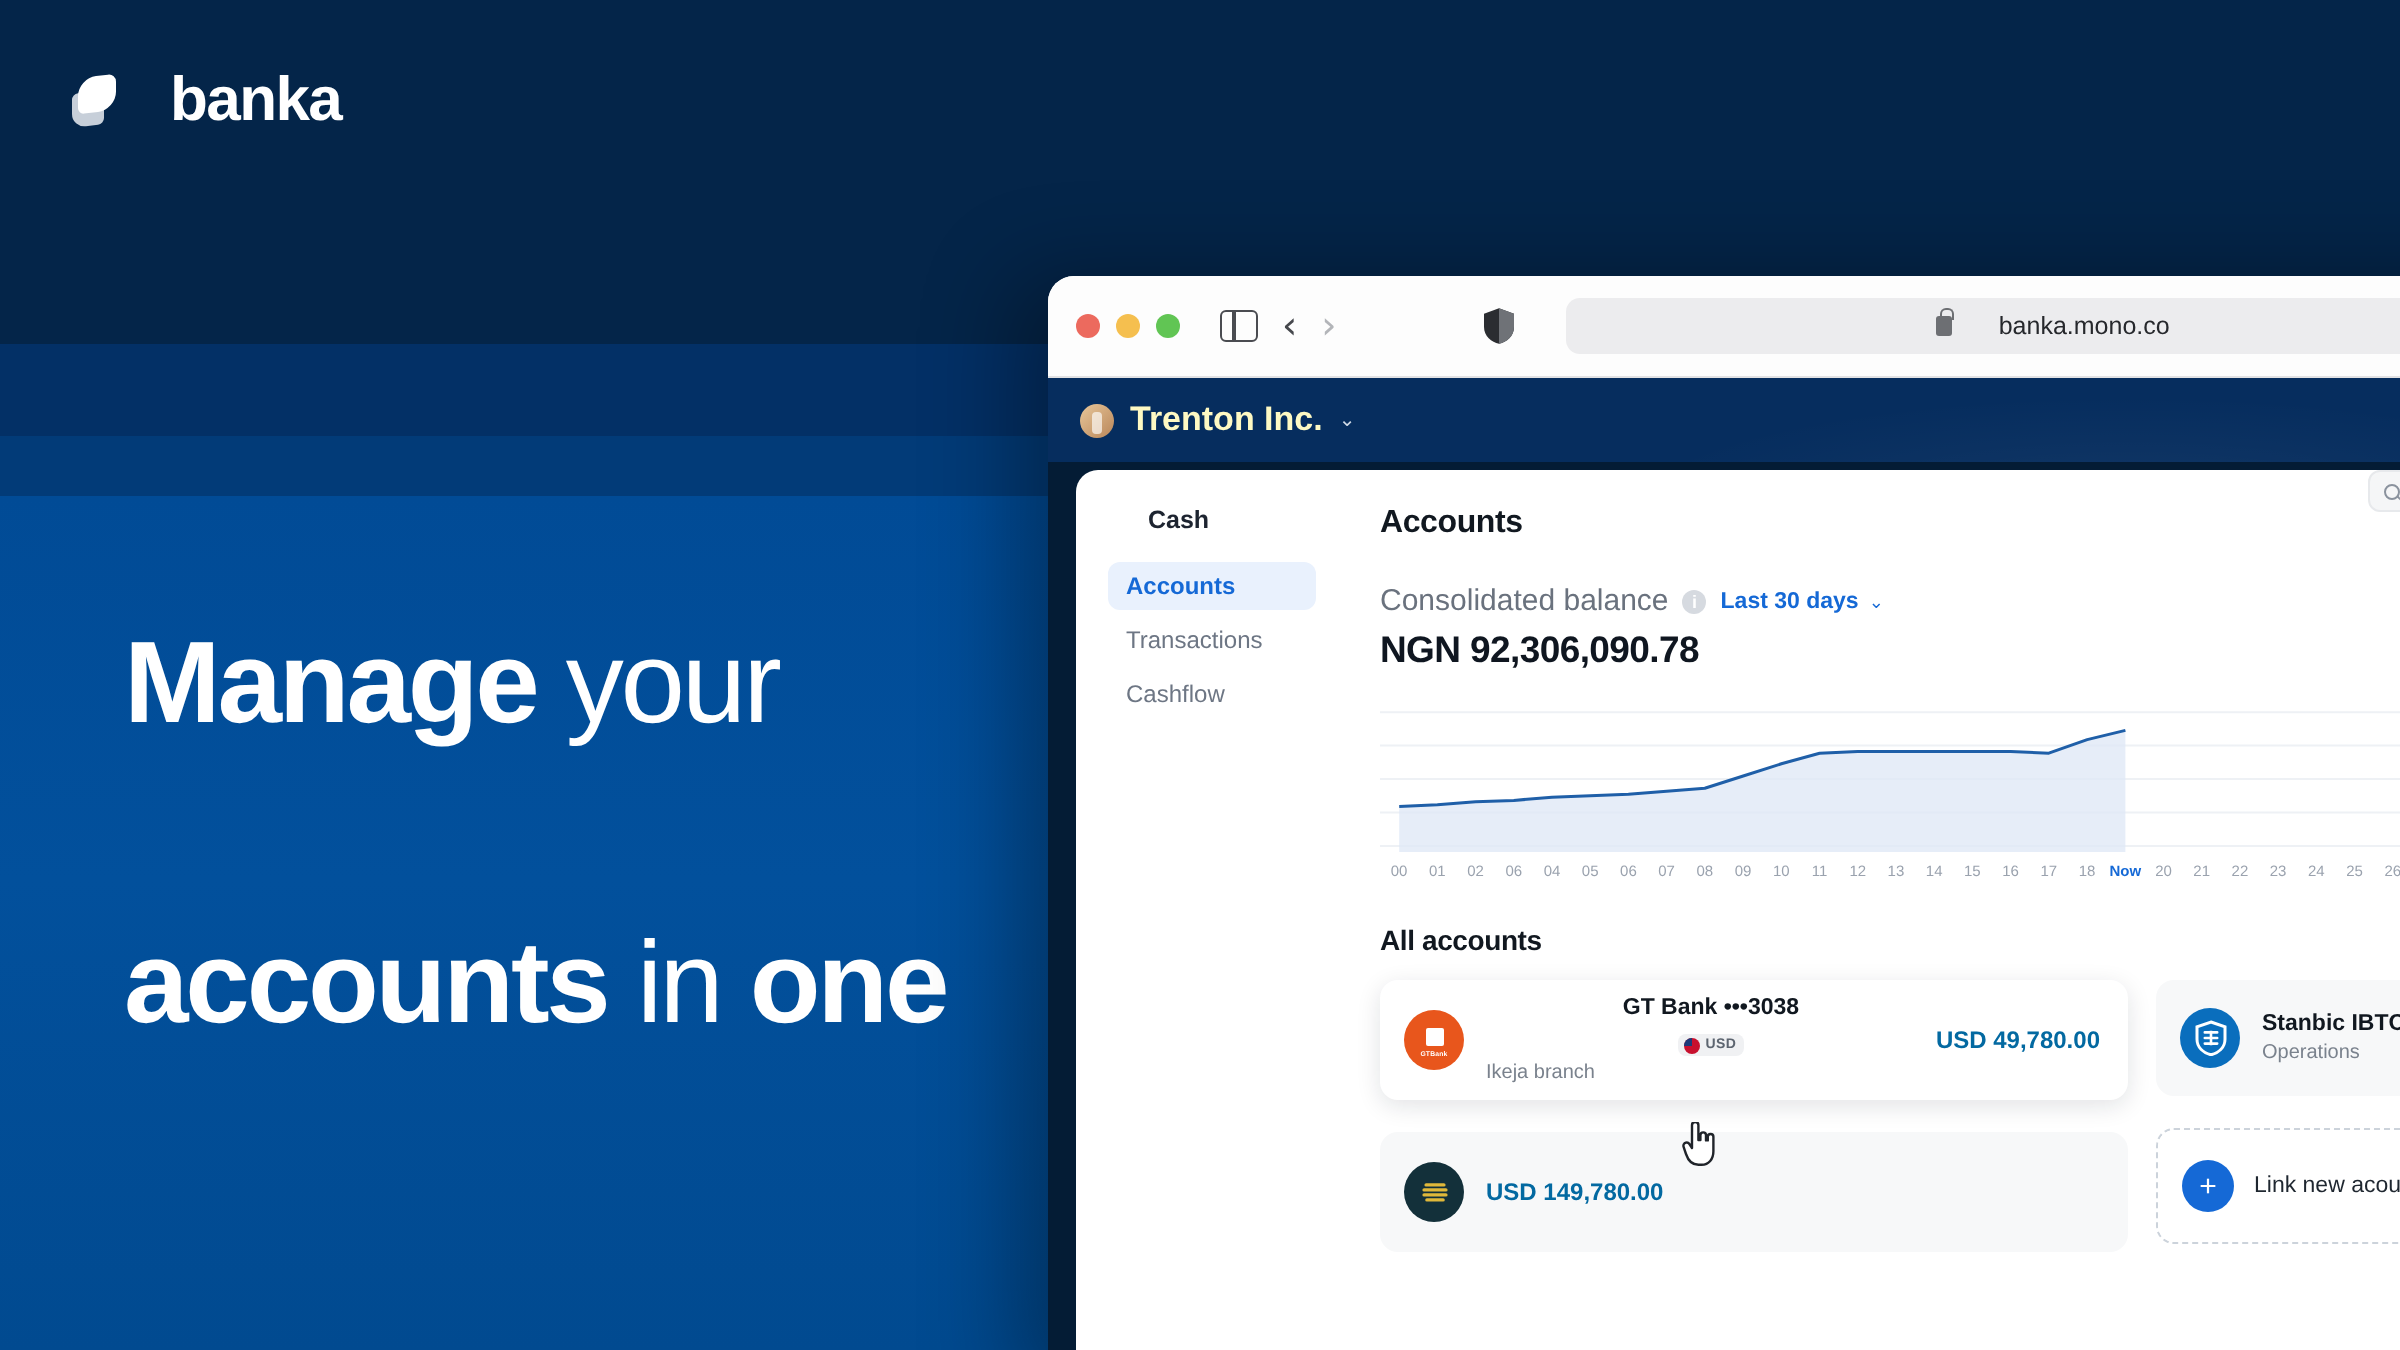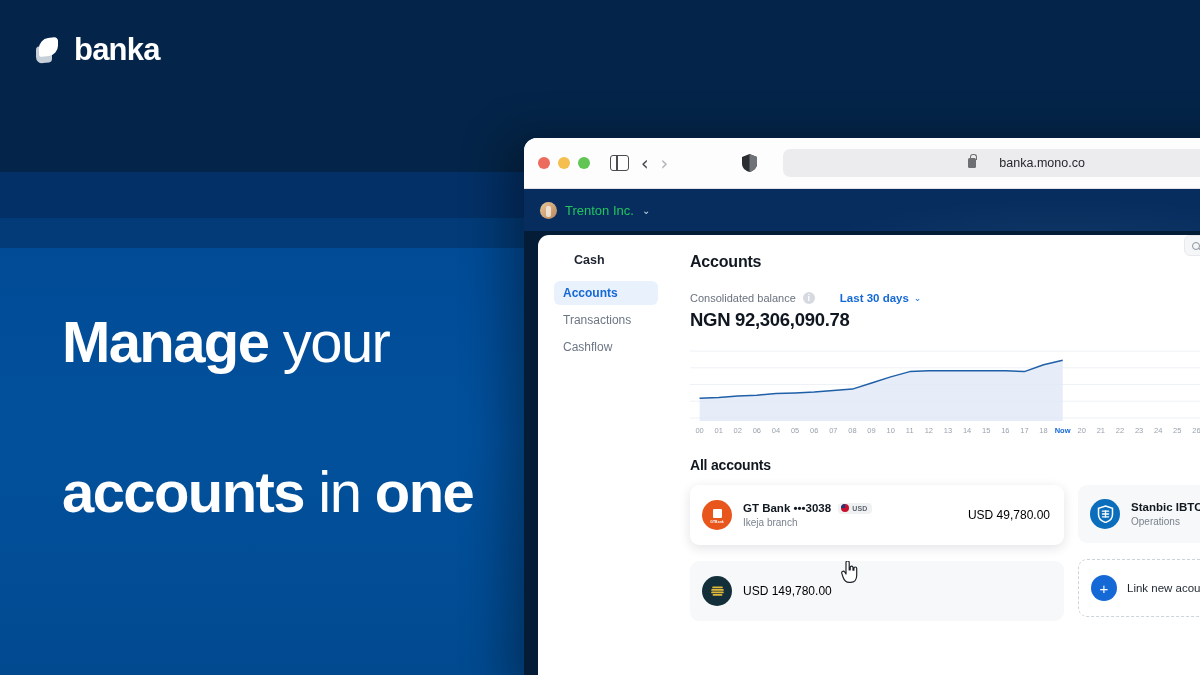--- a/index.html
+++ b/index.html
@@ -15,21 +15,21 @@
   .band { position: absolute; left: 0; right: 0; }
   .band-1 { top: 0;    height: 172px; background: #042549; }
   .band-2 { top: 172px; height: 46px;  background: #033066; }
   .band-3 { top: 218px; height: 30px;  background: #023b78; }
   .band-4 { top: 248px; bottom: 0;     background: #01478f; }
   .band-4b { position:absolute; left:0; right:0; top:248px; bottom:0;
              background: linear-gradient(180deg,#014b96 0%, #02509c 45%, #014a90 100%); }
 
   #brand {
     position: absolute; left: 34px; top: 32px;
-    display: flex; align-items: center; gap: 14px; z-index: 6;
+    display: flex; align-items: center; gap: 25px; z-index: 6;
   }
   #brand .mark { width: 26px; height: 30px; position: relative; }
   #brand .mark .sh1 {
     position: absolute; left: 2px; top: 11px; width: 16px; height: 17px;
     background: #c7cfd9; border-radius: 3px 3px 3px 7px;
     transform: skewY(-7deg);
   }
   #brand .mark .sh2 {
     position: absolute; left: 5px; top: 3px; width: 19px; height: 18px;
     background: #ffffff; border-radius: 9px 4px 9px 3px;
@@ -94,21 +94,21 @@
     position: absolute; left: 16px; top: 0; height: 42px;
     display: flex; align-items: center; gap: 8px; z-index: 2;
   }
   #org .avatar {
     width: 17px; height: 17px; border-radius: 50%;
     background: linear-gradient(135deg,#e8c79a,#b9865a);
     position: relative; overflow: hidden;
   }
   #org .avatar:after { content:""; position:absolute; left:6px; top:4px; width:5px; height:11px;
      background: rgba(255,255,255,.65); border-radius: 2px; }
-  #org .name { color: #22c55e; font-size: 13px; font-weight: 400; }
+  #org .name { color: #fef9c3; font-size: 17px; font-weight: 700; }
   #org .chev { color: #cfd9e6; font-size: 10px; }
 
   
   #app-body { position: relative; height: 467px; background: #041c35; }
   #inner-panel {
     position: absolute; left: 14px; top: 4px; right: 0; bottom: 0;
     background: #ffffff; border-radius: 11px 0 0 0; overflow: hidden;
     display: flex;
   }
 
@@ -120,24 +120,24 @@
     margin-bottom: 3px; margin-left: -4px; width: 104px;
   }
   .side-item.active { background: #e9f1fd; color: #1569d6; font-weight: 600; }
 
   
   #app-main { flex: 1; padding: 18px 0 0 4px; position: relative; }
   #main-head { display: flex; align-items: flex-start; justify-content: space-between; padding-right: 0; }
   #page-title { font-size: 16px; font-weight: 700; color: #111820; letter-spacing: -.2px; }
 
   #balance-row { display: flex; align-items: center; gap: 7px; margin-top: 21px; }
-  #bal-label { font-size: 11px; color: #6a727e; }
+  #bal-label { font-size: 15px; color: #6a727e; }
   #info-ico { width: 12px; height: 12px; border-radius: 50%; background: #d6dae0; color:#fff;
               font-size: 9px; display:flex; align-items:center; justify-content:center; font-weight:700; }
-  #range-sel { display: flex; align-items: center; gap: 5px; margin-left: 18px; }
+  #range-sel { display: flex; align-items: center; gap: 5px; margin-left: 0; }
   #range-label { font-size: 11.5px; color: #1569d6; font-weight: 600; }
   #range-chev { color: #1569d6; font-size: 9px; }
   #bal-value { font-size: 18.5px; font-weight: 700; color: #0f1620; margin-top: 5px; letter-spacing: -.3px; }
 
   
   #chart-wrap { margin-top: 14px; position: relative; height: 76px; width: 516px; }
   #chart-wrap svg { display: block; }
   #x-axis { display: flex; margin-top: 5px; width: 516px; }
   .tick { font-size: 7.5px; color: #9aa2ae; flex: 1; text-align: center; font-family: "Liberation Sans", sans-serif; }
   .tick.now { color: #1569d6; font-weight: 700; }
@@ -167,32 +167,32 @@
   .acct-logo { width: 30px; height: 30px; border-radius: 50%; flex-shrink: 0; margin-right: 11px;
                display:flex; align-items:center; justify-content:center; position: relative; overflow: hidden; }
   .logo-gtbank { background: #e8561c; }
   .logo-gtbank .sq { width: 9px; height: 9px; background: #ffffff; border-radius: 1px; margin-bottom: 3px; }
   .logo-gtbank .lbl { position:absolute; bottom:6px; left:0; right:0; text-align:center;
                       font-size: 3.4px; color:#fff; font-weight:700; letter-spacing:.1px; }
   .logo-providus { background: #13303a; }
   .logo-stanbic { background: #0a6ebd; }
 
   .acct-info { flex: 1; min-width: 0; }
-  .acct-line1 { display: flex; align-items: center; gap: 7px; }
+  .acct-line1 { display: flex; align-items: center; gap: 7px; flex-direction: column; }
   .acct-name { font-size: 11.5px; font-weight: 700; color: #111820; white-space: nowrap; }
   .badge { display: flex; align-items: center; gap: 3px; background: #f0f1f3; border-radius: 4px; padding: 1.5px 4px 1.5px 3px; }
   .badge .flag { width: 8px; height: 8px; border-radius: 50%; overflow: hidden; flex-shrink: 0; position: relative; }
   .flag-usd { background: #c8102e; }
   .flag-usd:after { content:""; position:absolute; left:0; top:0; width:4px; height:4px; background:#1d3a7a; border-radius:50% 0 0 0; }
   .flag-ngn { background: #ffffff; }
   .flag-ngn:before { content:""; position:absolute; left:0; top:0; bottom:0; width:2.7px; background:#118c4f; }
   .flag-ngn:after  { content:""; position:absolute; right:0; top:0; bottom:0; width:2.7px; background:#118c4f; }
   .badge .code { font-size: 7px; font-weight: 700; color: #5d6570; letter-spacing: .2px; }
   .acct-sub { font-size: 10px; color: #7a828d; margin-top: 3px; }
-  .acct-amount { font-size: 12px; font-weight: 400; color: #000000; white-space: nowrap; }
+  .acct-amount { font-size: 12px; font-weight: 700; color: #0369a1; white-space: nowrap; }
 
   
   .acct-card.right { padding-left: 12px; height: 58px; margin-bottom: 16px; }
   .acct-card.link {
     background: #ffffff; border: 1px dashed #ccd3db; border-radius: 9px;
     height: 58px; display: flex; align-items: center; padding-left: 12px;
   }
   .plus-circle { width: 26px; height: 26px; border-radius: 50%; background: #1569d6; color:#fff;
                  display:flex; align-items:center; justify-content:center; font-size: 15px; font-weight: 400; flex-shrink: 0; margin-right: 10px; line-height: 1; }
   .link-label { font-size: 11.5px; color: #1f2730; white-space: nowrap; }

